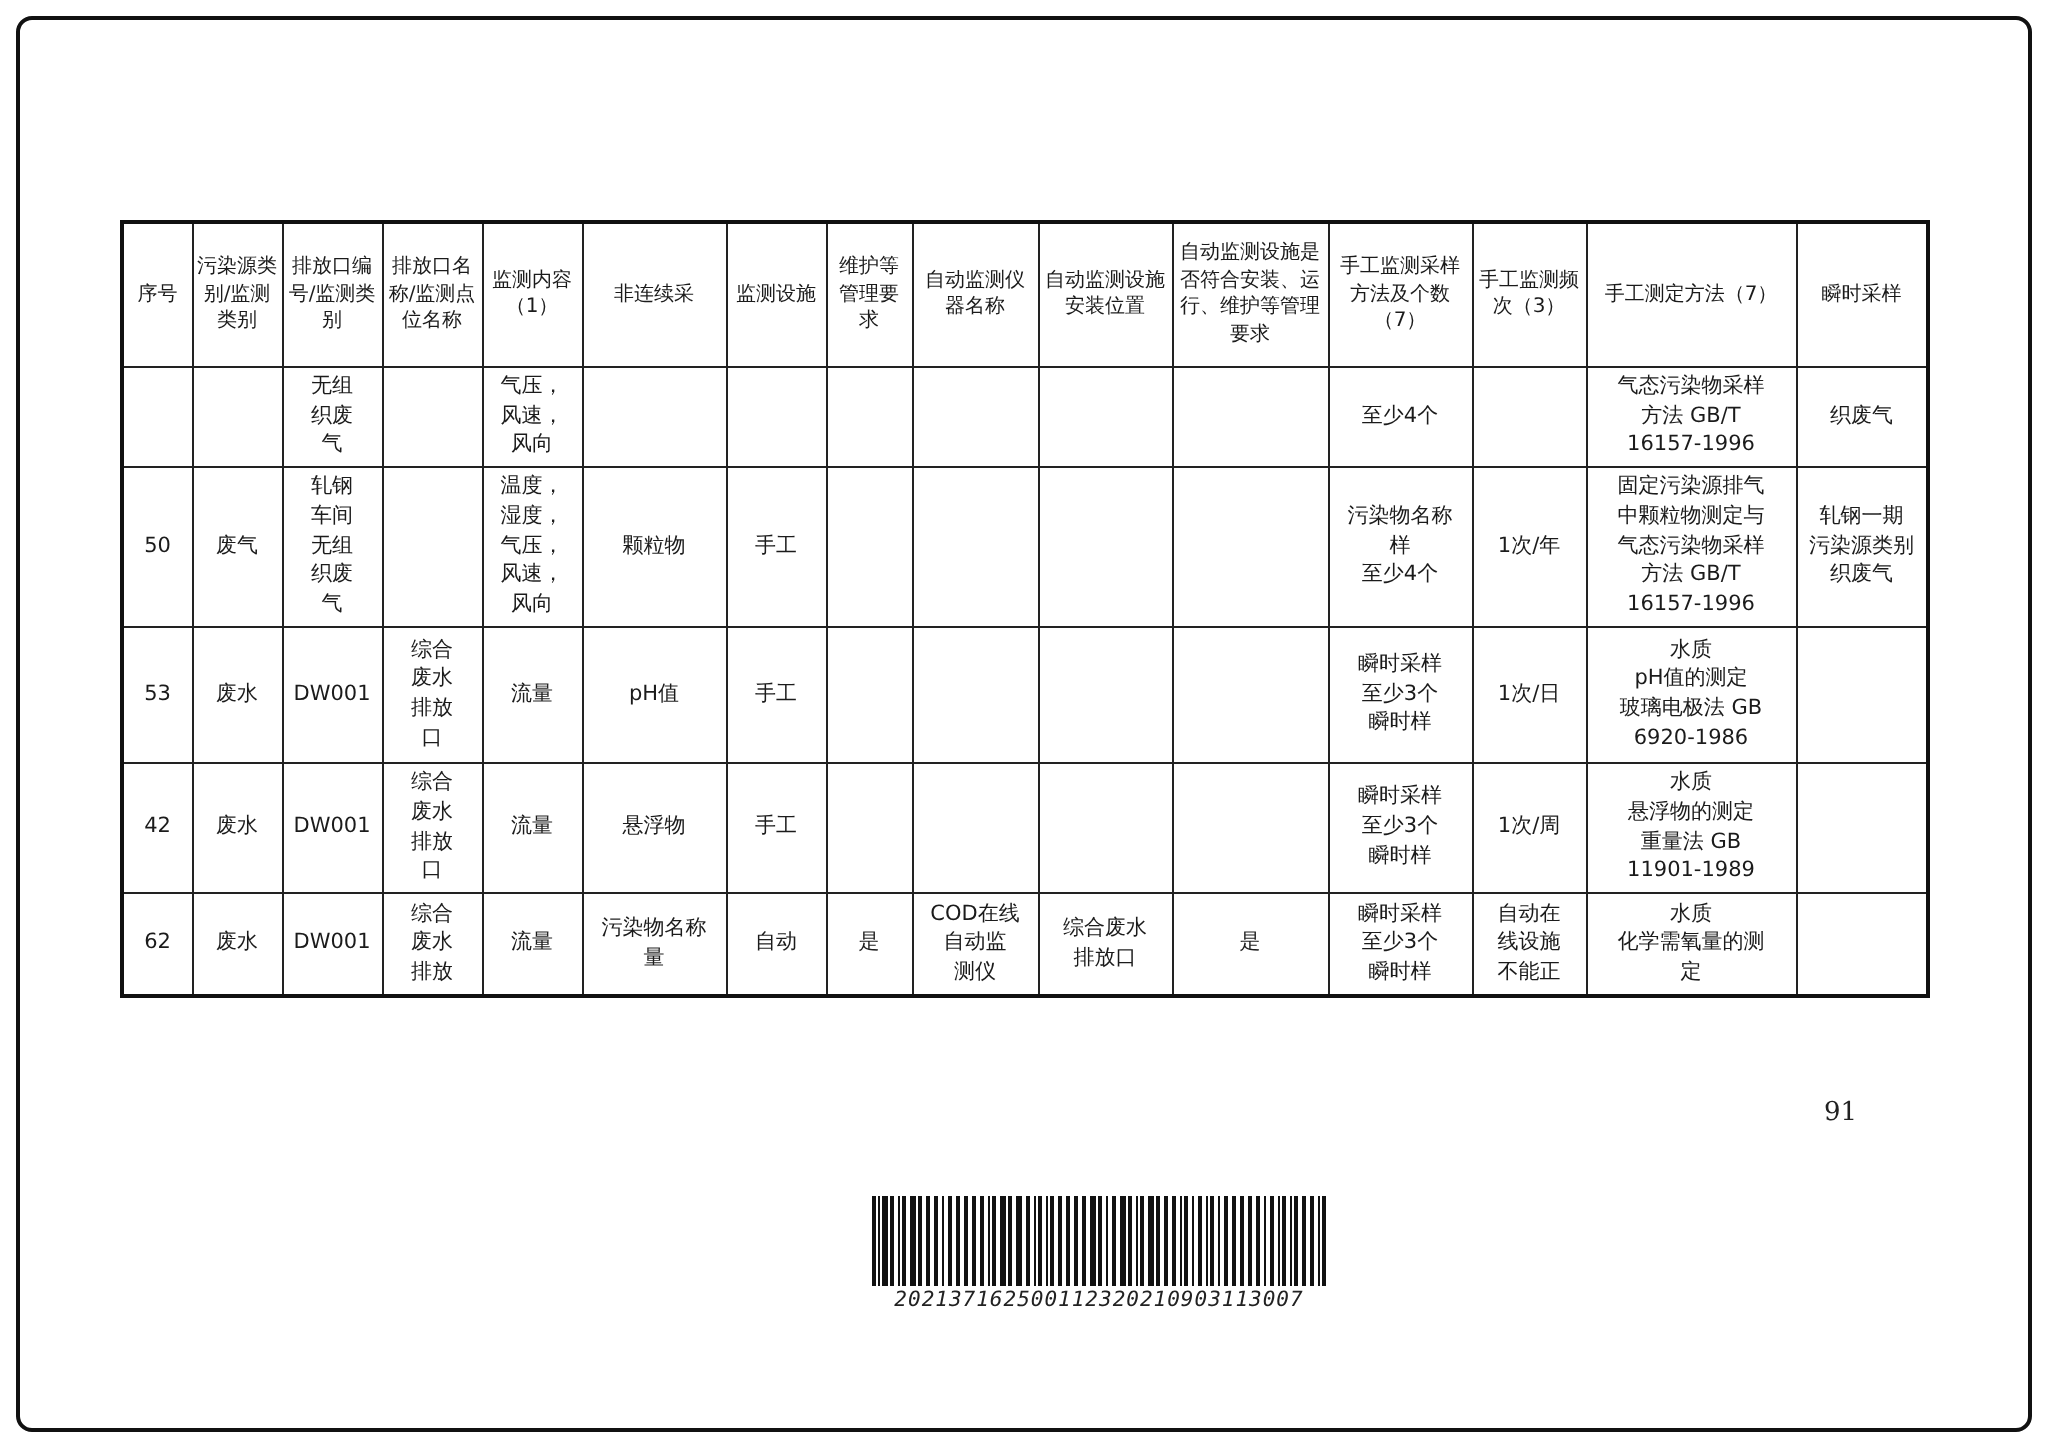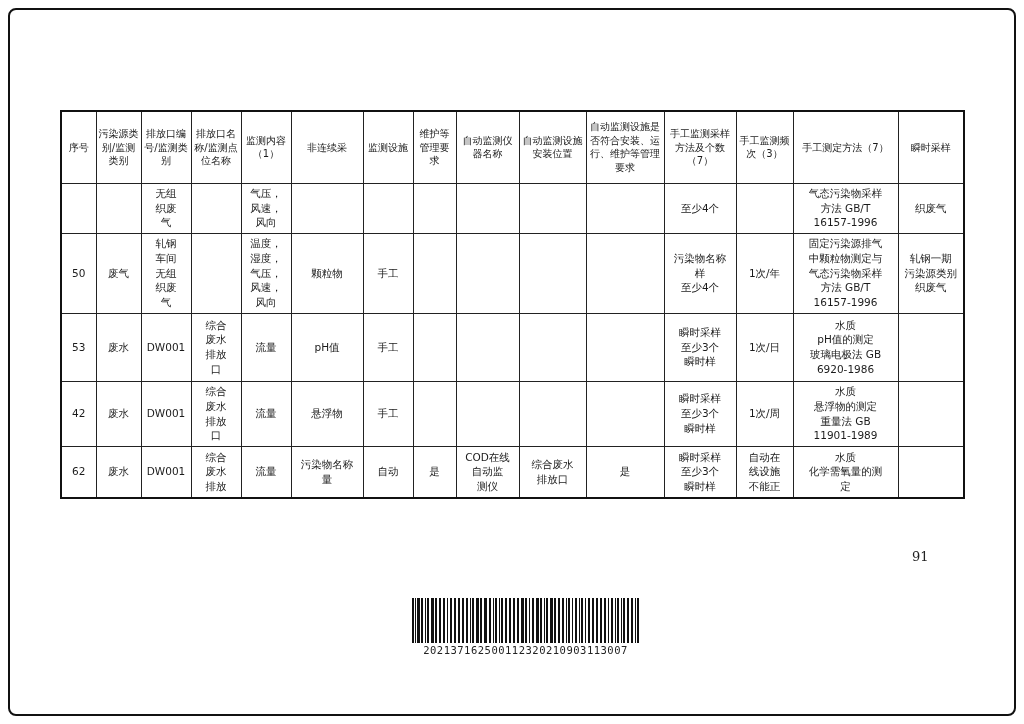--- a/index.html
+++ b/index.html
@@ -50,24 +50,25 @@
   .page-number {
     position: absolute;
     left: 912px;
     top: 549px;
     font-family: "DejaVu Serif", serif;
     font-size: 13px;
     color: #222222;
   }
   .barcode-wrap {
     position: absolute;
-    left: 408px;
+    left: 432px;
     top: 598px;
     width: 235px;
     text-align: center;
+    font-style: italic;
   }
   .bars {
     display: flex;
     align-items: stretch;
     justify-content: center;
     height: 45px;
   }
   .bars .b { background: #111111; height: 100%; flex: 0 0 auto; }
   .bars .g { background: transparent; height: 100%; flex: 0 0 auto; }
   .digits {

